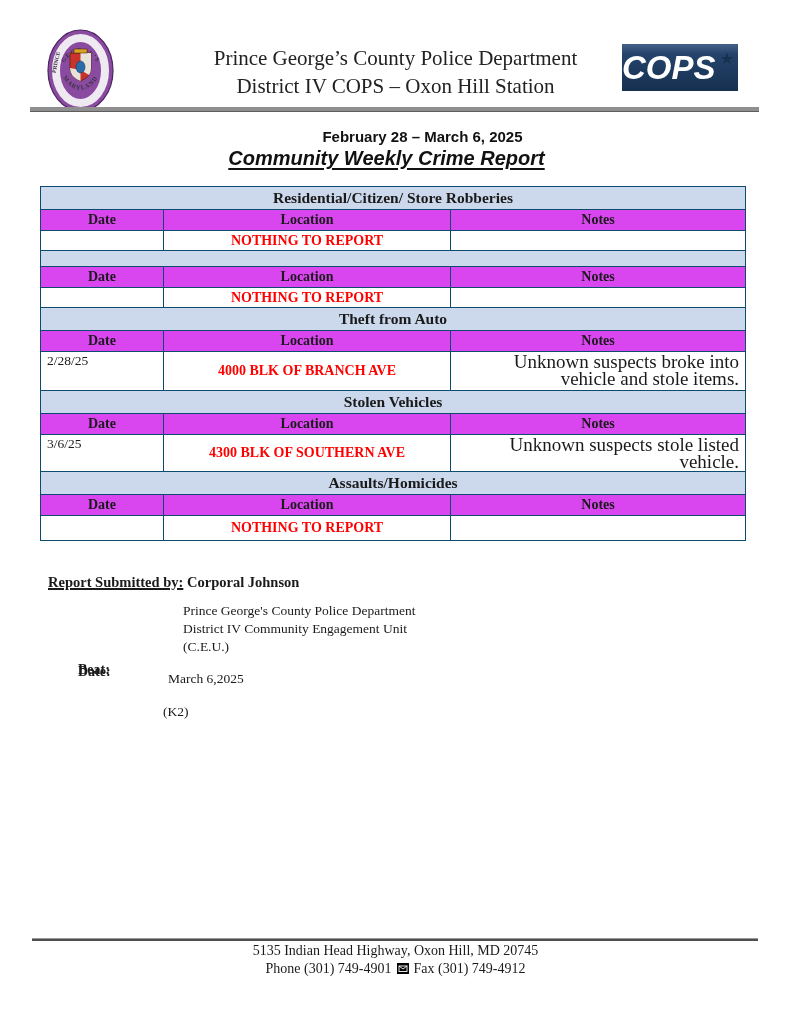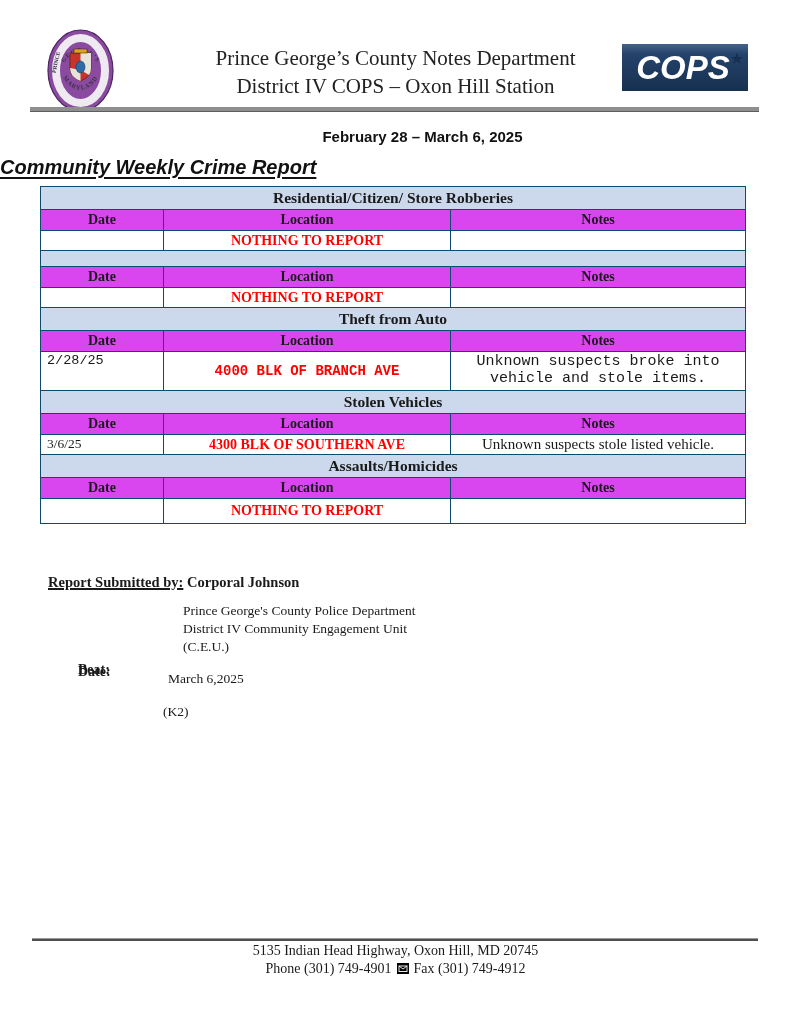--- a/index.html
+++ b/index.html
@@ -9,23 +9,23 @@
     overflow:hidden;
   }
 
   
   .seal { position:absolute; left:47px; top:29px; width:67px; height:83px; }
   .header-titles {
     position:absolute; left:130px; right:130px; top:44px;
     text-align:center; font-size:21px; line-height:28px; color:#222;
   }
   .cops-logo {
-    position:absolute; left:622px; top:44px; width:126px; height:47px;
+    position:absolute; left:622px; top:44px; width:116px; height:47px;
     background:linear-gradient(180deg,#44628a 0%,#24436b 22%,#16304f 100%);
-    display:flex; align-items:center; justify-content:center;
+    display:flex; align-items:center; 
   }
   .cops-logo .cops-text {
     font-family:"Liberation Sans", sans-serif; font-style:italic; font-weight:900;
     font-size:33px; color:#ffffff; letter-spacing:0px; padding-right:4px;
   }
   .cops-logo .cops-star {
     position:absolute; right:4px; top:5px; font-size:16px; color:#16304f;
     font-style:normal;
   }
   .header-rule {
@@ -33,44 +33,44 @@
     background:#8f8f8f; border-bottom:1px solid #5d5d5d;
   }
 
   
   .date-range {
     position:absolute; left:0; right:0; top:128px; text-align:center;
     font-family:"Liberation Sans", sans-serif; font-weight:700; font-size:15px;
     padding-left:54px; color:#111;
   }
   .report-title {
-    position:absolute; left:0; right:18px; top:147px; 
+    position:absolute; left:0; right:18px; top:147px; text-align:center;
     font-family:"Liberation Sans", sans-serif; font-weight:700; font-style:italic;
-    font-size:20px; color:#111;margin-top:9px;
+    font-size:20px; color:#111;
   }
   .report-title span { text-decoration:underline; text-decoration-thickness:2px; text-underline-offset:3px; }
 
   
   .crime-table {
     position:absolute; left:40px; top:186px; width:705px;
     border-collapse:collapse; table-layout:fixed;
   }
   .crime-table td { border:1px solid #0c4a6e; overflow:hidden; }
   .crime-table td.sec {
     background:#ccd9ed; font-weight:bold; font-size:15.5px; text-align:center;
     height:22px; padding:0 2px;
   }
   .crime-table td.sec-blank { height:15px; }
   .crime-table td.col-h { font-weight:bold; font-size:14px; text-align:center; height:18px; background:#d946ef; }
   .crime-table td.c-date  { font-size:13.5px; text-align:left; padding:1px 6px; vertical-align:top; }
   .crime-table td.c-loc   { color:#ff0000; font-weight:bold; font-size:14px; text-align:center; vertical-align:middle; padding:0 4px; }
-  .crime-table td.c-notes { font-size:15px; text-align:center; padding:1px 6px; vertical-align:top; line-height:17px; }
+  .crime-table td.c-notes { font-size:19px; text-align:right; padding:1px 6px; vertical-align:top; line-height:17px; }
   .crime-table tr.r-nothing { height:20px; }
   .crime-table tr.r-data    { height:18px; }
-  .crime-table tr.r-tall    { height:39px;font-family:Liberation Mono, monospace; }
+  .crime-table tr.r-tall    { height:39px; }
   .crime-table tr.r-last    { height:25px; }
 
   
   .submit-line { position:absolute; left:48px; top:574px; font-size:14.5px; font-weight:bold; }
   .submit-line .lbl { text-decoration:underline; text-decoration-thickness:1.5px; }
   .unit-block { position:absolute; left:163px; top:602px; font-size:13.5px; line-height:18px;margin-left:20px; }
   .meta-label { position:absolute; left:78px; font-weight:bold; font-size:14px; }
   .meta-value { position:absolute; font-size:13.5px; }
   .lbl-date { top:664px; }  .val-date { left:168px; top:671px; }
   .lbl-beat { top:662px; }  .val-beat { left:163px; top:704px; }
@@ -105,21 +105,21 @@
     <text x="6" y="43" font-size="5.6" font-weight="bold" fill="#3a3144" transform="rotate(-78 8 42)">PRINCE</text>
     <text x="55" y="30" font-size="5.6" font-weight="bold" fill="#3a3144" transform="rotate(78 59 41)">COUNTY</text>
     <path d="M23 24 h21 v15 q0 9 -10.5 13 q-10.5 -4 -10.5 -13 z" fill="#c9332b" stroke="#5a2a10" stroke-width="0.8"></path>
     <path d="M33.5 24 h10.5 v15 q0 4 -2 7 l-8.5 -5 z" fill="#e8e3d8"></path>
     <path d="M23 39 q0 9 10.5 13 l0 -11 z" fill="#e8e3d8"></path>
     <rect x="27" y="20" width="13" height="4" fill="#d9a520" stroke="#5a2a10" stroke-width="0.6"></rect>
     <ellipse cx="33.5" cy="38" rx="4.5" ry="6" fill="#2b6ba8" stroke="#163a5f" stroke-width="0.6"></ellipse>
   </svg>
 
   <div class="header-titles">
-    <div>Prince George’s County Notes Department</div>
+    <div>Prince George’s County Police Department</div>
     <div>District IV COPS – Oxon Hill Station</div>
   </div>
 
   <div class="cops-logo">
     <span class="cops-text">COPS</span>
     <span class="cops-star">★</span>
   </div>
 
   <div class="header-rule"></div>
 

